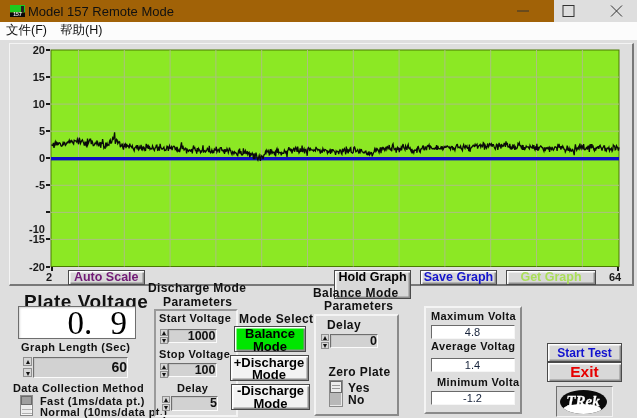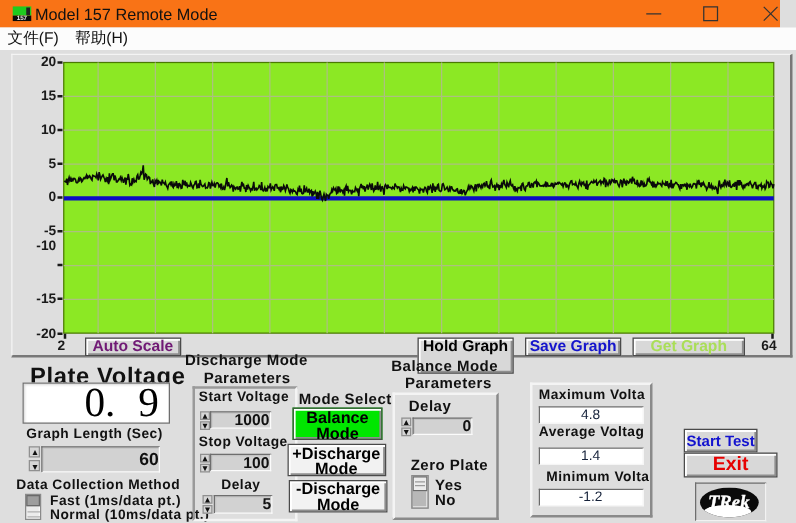--- a/index.html
+++ b/index.html
@@ -1,18 +1,18 @@
 <!DOCTYPE html>
 <html><head><meta charset="utf-8"><style>
 * { margin:0; padding:0; box-sizing:border-box; }
 html,body { width:637px; height:418px; overflow:hidden; }
 body { font-family:"Liberation Sans", sans-serif; background:#dedede; position:relative; }
 .abs { position:absolute; }
 
-#titlebar { left:0; top:0; width:624px; height:22px; background:#f97316; }
+#titlebar { left:0; top:0; width:554px; height:22px; background:#a16207; }
 #title { left:28px; top:3.5px; font-size:13px; color:#111; }
 #menubar { left:0; top:22px; width:637px; height:18px; background:#fcfcfc; font-size:12px; color:#111; }
 .menuitem { position:absolute; top:0px; font-size:12.5px; }
 
 #panel { left:9px; top:43px; width:625px; height:243px; background:#dedede;
   border-top:1px solid #f4f4f4; border-left:1px solid #f4f4f4;
   border-right:2px solid #787878; border-bottom:2px solid #787878; }
 .ylab { position:absolute; width:40px; right:592px; text-align:right; font-size:11px; font-weight:bold; color:#1a1a1a; }
 .ytick { position:absolute; left:46px; width:4px; height:2px; background:#1a1a1a; }
 .xlab { position:absolute; top:271px; font-size:11px; font-weight:bold; color:#1a1a1a; }
@@ -89,21 +89,21 @@
 <div class="ylab" style="top:71.1px">15</div>
 <div class="ytick" style="top:76.1px"></div>
 <div class="ylab" style="top:98.1px">10</div>
 <div class="ytick" style="top:103.1px"></div>
 <div class="ylab" style="top:125.2px">5</div>
 <div class="ytick" style="top:130.2px"></div>
 <div class="ylab" style="top:152.2px">0</div>
 <div class="ytick" style="top:157.2px"></div>
 <div class="ylab" style="top:179.3px">-5</div>
 <div class="ytick" style="top:184.3px"></div>
-<div class="ylab" style="top:191px">-10</div>
+<div class="ylab" style="top:223px">-10</div>
 <div class="ytick" style="top:211.4px"></div>
 <div class="ylab" style="top:233.4px">-15</div>
 <div class="ytick" style="top:238.4px"></div>
 <div class="ylab" style="top:260.5px">-20</div>
 <div class="ytick" style="top:265.5px"></div>
 <div class="xlab" style="left:46px">2</div>
 <div class="xlab" style="left:609px">64</div>
 <div class="xtick" style="left:51px"></div>
 <div class="xtick" style="left:617px"></div>
 
@@ -196,21 +196,21 @@
 <div class="lbl" style="left:348px;top:393px;font-size:12px">No</div>
 
 <div class="raisedframe" style="left:423.5px;top:305.5px;width:98px;height:108px"></div>
 <div class="lbl" style="left:431px;top:309.5px">Maximum Volta</div>
 <div class="whitebox" style="left:430.5px;top:325px;width:84px;height:14px">4.8</div>
 <div class="lbl" style="left:431px;top:339.5px">Average Voltag</div>
 <div class="whitebox" style="left:430.5px;top:358px;width:84px;height:14px">1.4</div>
 <div class="lbl" style="left:437px;top:375.5px">Minimum Volta</div>
 <div class="whitebox" style="left:430.5px;top:391px;width:84px;height:14px">-1.2</div>
 
-<div class="btn" style="left:547px;top:342.5px;width:59px;height:19.5px;color:#1212cf;font-size:12px;line-height:19px">Start Test</div>
+<div class="btn" style="left:547px;top:342.5px;width:75px;height:19.5px;color:#1212cf;font-size:12px;line-height:19px">Start Test</div>
 <div class="btn" style="left:547px;top:362px;width:75px;height:19.5px;color:#e60000;font-size:15.5px;line-height:18px">Exit</div>
 
 <div class="abs" style="left:556px;top:385.5px;width:57px;height:31px;background:#d4d4d4;border-left:1.5px solid #6e6e6e;border-top:1.5px solid #6e6e6e;border-right:1px solid #f2f2f2;border-bottom:1px solid #f2f2f2"></div>
 <svg class="abs" style="left:559px;top:390px" width="50" height="25">
   <defs>
       <clipPath id="ec">
         <ellipse cx="24.5" cy="12" rx="23.5" ry="12"></ellipse>
       </clipPath>
     </defs>
   <ellipse cx="24.5" cy="12" rx="23.5" ry="12" fill="#0a0a0a"></ellipse>

